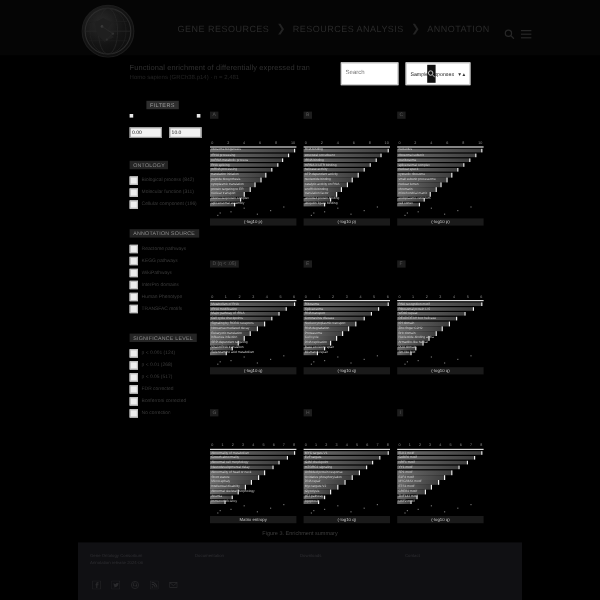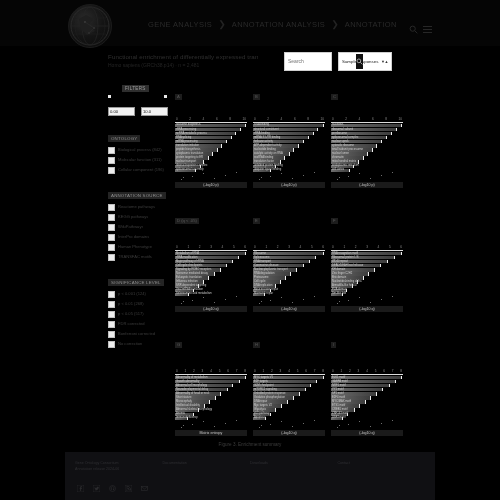--- a/index.html
+++ b/index.html
@@ -101,23 +101,23 @@
         <path d="M10 14 L17 10 L24 14 L20 20 L26 26 L18 30 L12 24 Z" fill="#1f1f1f"></path>
         <circle cx="16" cy="17" r="1.1" fill="#3a3a3a"></circle>
         <circle cx="25" cy="23" r="1" fill="#343434"></circle>
         <circle cx="20" cy="28" r=".9" fill="#303030"></circle>
         <line x1="16" y1="17" x2="25" y2="23" stroke="#303030" stroke-width=".5"></line>
         <line x1="25" y1="23" x2="20" y2="28" stroke="#2c2c2c" stroke-width=".5"></line>
       </svg>
     </div>
 
     <div class="nav">
-      <span class="nav-item">GENE ANALYSIS</span>
+      <span class="nav-item">GENE RESOURCES</span>
       <span class="nav-sep">❯</span>
-      <span class="nav-item">ANNOTATION ANALYSIS</span>
+      <span class="nav-item">RESOURCES ANALYSIS</span>
       <span class="nav-sep">❯</span>
       <span class="nav-item">ANNOTATION</span>
       <span class="nav-icons">
         <span class="nav-ic">
           <svg width="9" height="9" viewBox="0 0 9 9">
               <circle cx="3.7" cy="3.7" r="2.6" fill="none" stroke="#777" stroke-width="1"></circle>
               <line x1="5.7" y1="5.7" x2="8.3" y2="8.3" stroke="#777" stroke-width="1"></line>
             </svg>
         </span>
         <span class="nav-ic">

